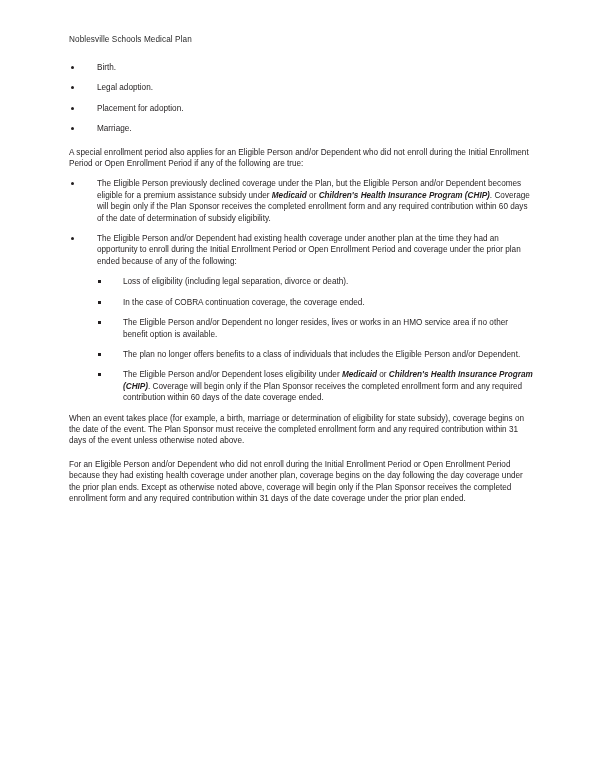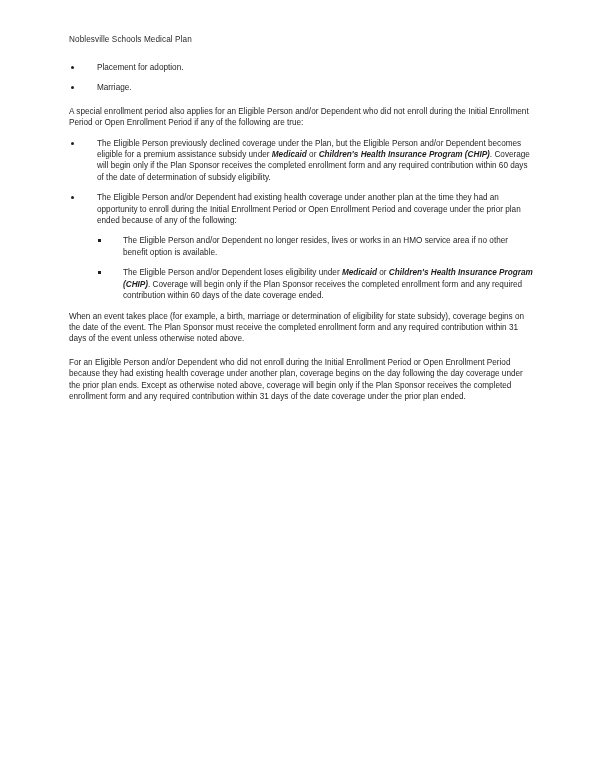--- a/index.html
+++ b/index.html
@@ -130,20 +130,28 @@
 
 <div class="page">
 
   <div class="doc-header">Noblesville Schools Medical Plan</div>
 
   <div class="content">
 
     <ul class="lvl1">
       <li>
         <span class="bullet-dot"></span>
+        <span>Birth.</span>
+      </li>
+      <li>
+        <span class="bullet-dot"></span>
+        <span>Legal adoption.</span>
+      </li>
+      <li>
+        <span class="bullet-dot"></span>
         <span>Placement for adoption.</span>
       </li>
       <li class="tight">
         <span class="bullet-dot"></span>
         <span>Marriage.</span>
       </li>
     </ul>
 
     <p class="body-para">A special enrollment period also applies for an Eligible Person and/or Dependent who did not enroll during the Initial Enrollment Period or Open Enrollment Period if any of the following are true:</p>
 
@@ -154,24 +162,36 @@
         <span><span>The Eligible Person previously declined coverage under the Plan, but the Eligible Person and/or Dependent becomes eligible for a premium assistance subsidy under </span><em class="em-title">Medicaid</em><span> or </span><em class="em-title">Children's Health Insurance Program (CHIP)</em><span>. Coverage will begin only if the Plan Sponsor receives the completed enrollment form and any required contribution within 60 days of the date of determination of subsidy eligibility.</span></span>
       </li>
 
       <li>
         <span class="bullet-dot"></span>
         <span>The Eligible Person and/or Dependent had existing health coverage under another plan at the time they had an opportunity to enroll during the Initial Enrollment Period or Open Enrollment Period and coverage under the prior plan ended because of any of the following:</span>
 
         <ul class="lvl2">
           <li>
             <span class="bullet-sq"></span>
+            <span>Loss of eligibility (including legal separation, divorce or death).</span>
+          </li>
+          <li>
+            <span class="bullet-sq"></span>
+          </li>
+          <li>
+            <span class="bullet-sq"></span>
+            <span>In the case of COBRA continuation coverage, the coverage ended.</span>
           </li>
           <li>
             <span class="bullet-sq"></span>
             <span>The Eligible Person and/or Dependent no longer resides, lives or works in an HMO service area if no other benefit option is available.</span>
+          </li>
+          <li>
+            <span class="bullet-sq"></span>
+            <span>The plan no longer offers benefits to a class of individuals that includes the Eligible Person and/or Dependent.</span>
           </li>
           <li>
             <span class="bullet-sq"></span>
             <span><span>The Eligible Person and/or Dependent loses eligibility under </span><em class="em-title">Medicaid</em><span> or </span><em class="em-title">Children's Health Insurance Program (CHIP)</em><span>. Coverage will begin only if the Plan Sponsor receives the completed enrollment form and any required contribution within 60 days of the date coverage ended.</span></span>
           </li>
         </ul>
       </li>
     </ul>
 
     <p class="body-para" style="margin-top:9px;">When an event takes place (for example, a birth, marriage or determination of eligibility for state subsidy), coverage begins on the date of the event. The Plan Sponsor must receive the completed enrollment form and any required contribution within 31 days of the event unless otherwise noted above.</p>

